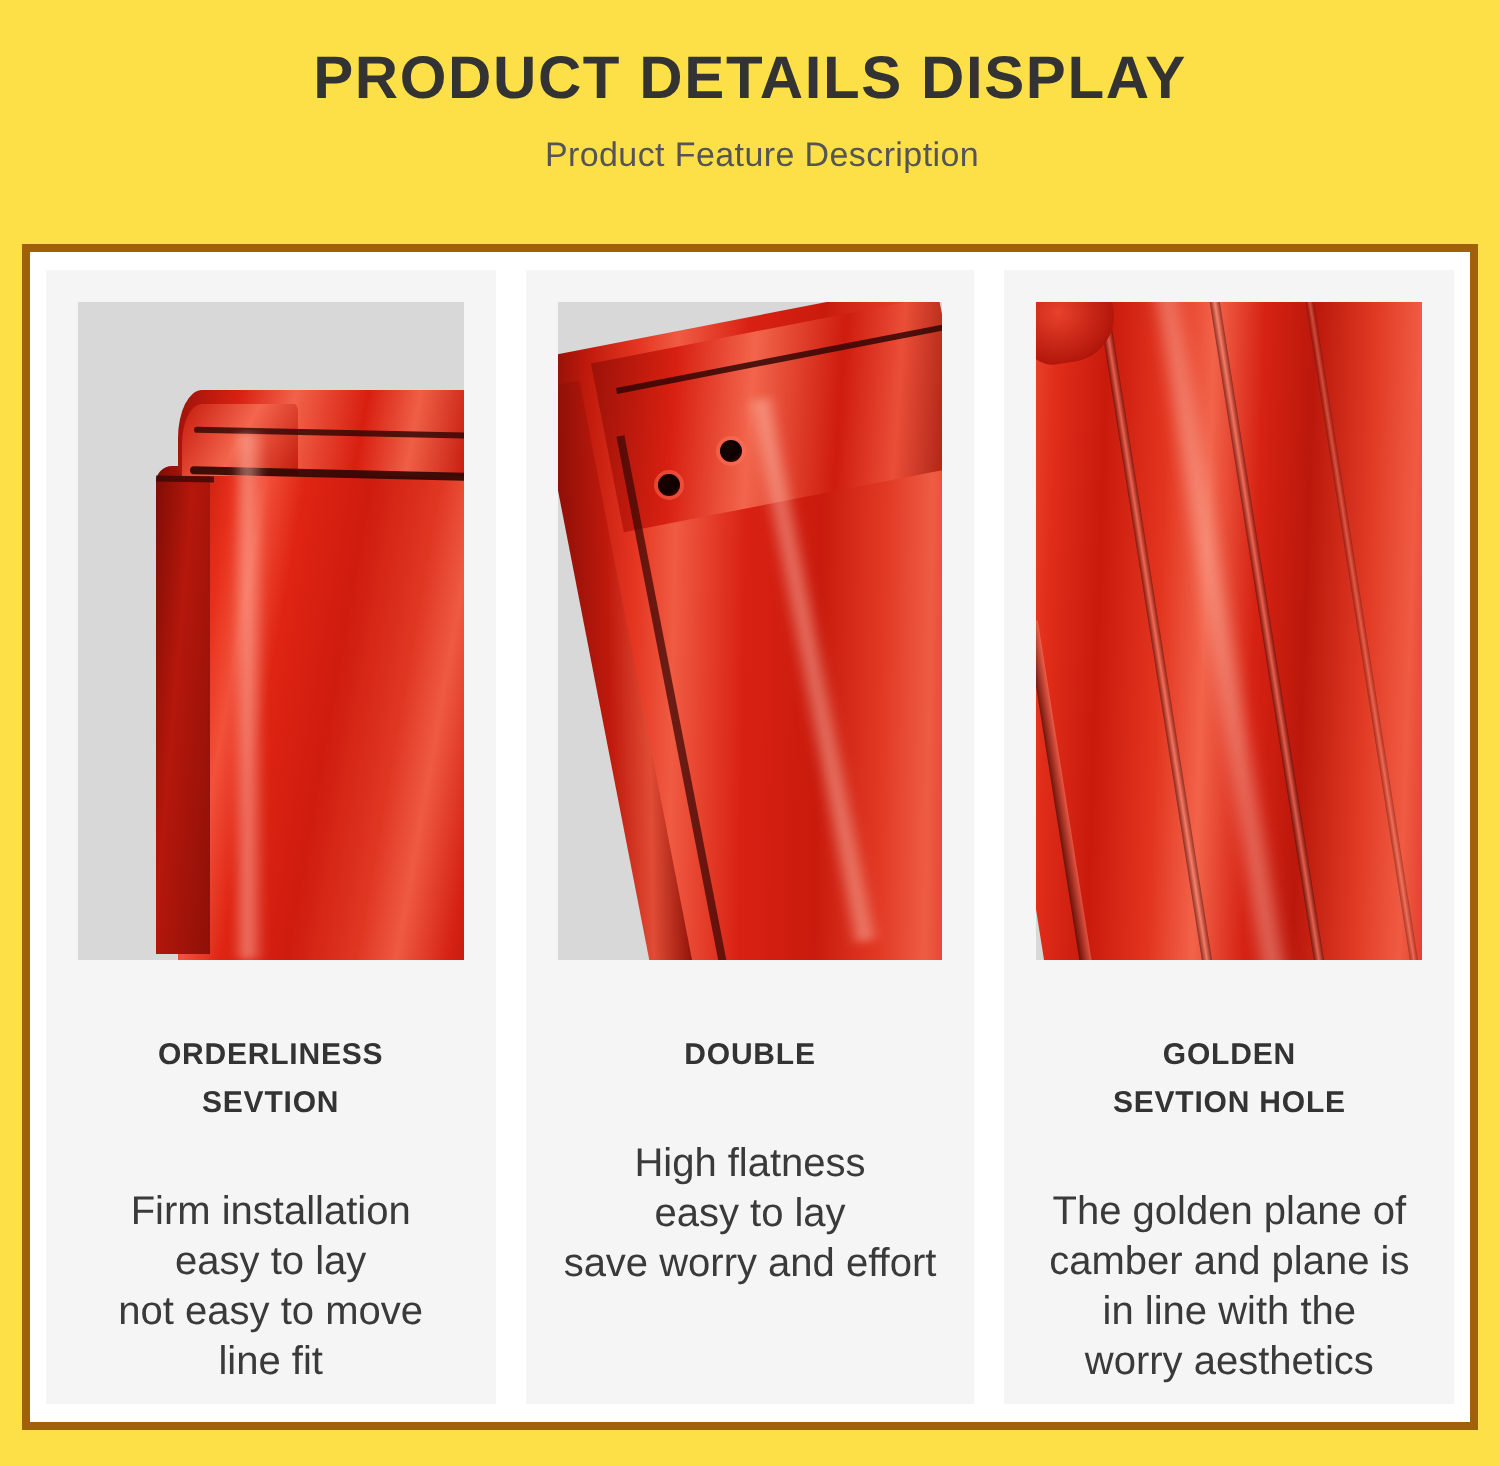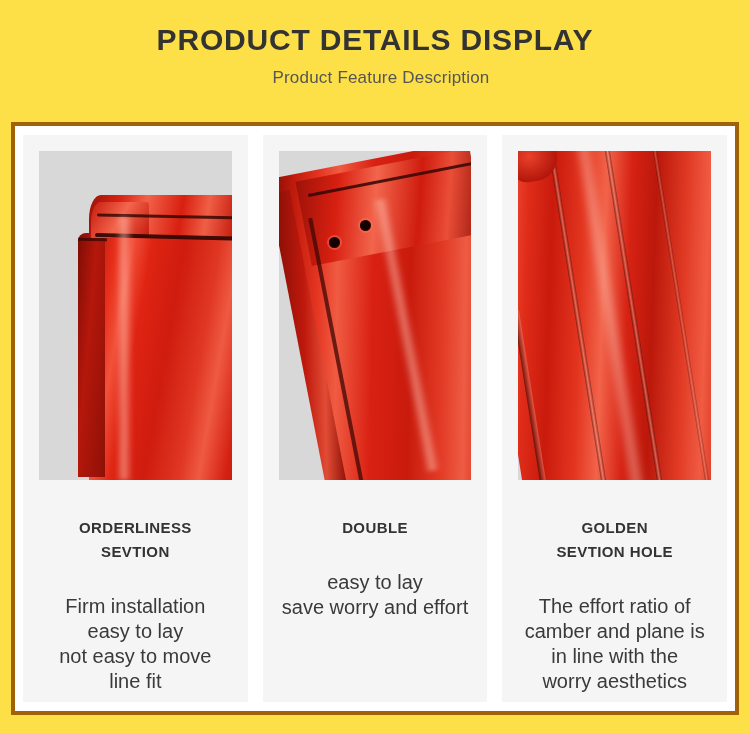--- a/index.html
+++ b/index.html
@@ -403,20 +403,21 @@
             <div class="t2-hole h2"></div>
             <div class="t2-gloss"></div>
           </div>
         </div>
       </div>
       <div class="card-text">
         <div class="feature-title">
           <div>DOUBLE</div>
         </div>
         <div class="feature-desc">
+          <div>High flatness</div>
           <div>easy to lay</div>
           <div>save worry and effort</div>
         </div>
       </div>
     </div>
 
     <div class="card">
       <div class="photo">
         <div class="photo-inner">
           <div class="t3-body"></div>
@@ -427,21 +428,21 @@
           <div class="t3-knob"></div>
           <div class="t3-gloss"></div>
         </div>
       </div>
       <div class="card-text">
         <div class="feature-title">
           <div>GOLDEN</div>
           <div>SEVTION HOLE</div>
         </div>
         <div class="feature-desc">
-          <div>The effort ratio of</div>
+          <div>The golden plane of</div>
           <div>camber and plane is</div>
           <div>in line with the</div>
           <div>worry aesthetics</div>
         </div>
       </div>
     </div>
 
   </div>
 </div>
 

